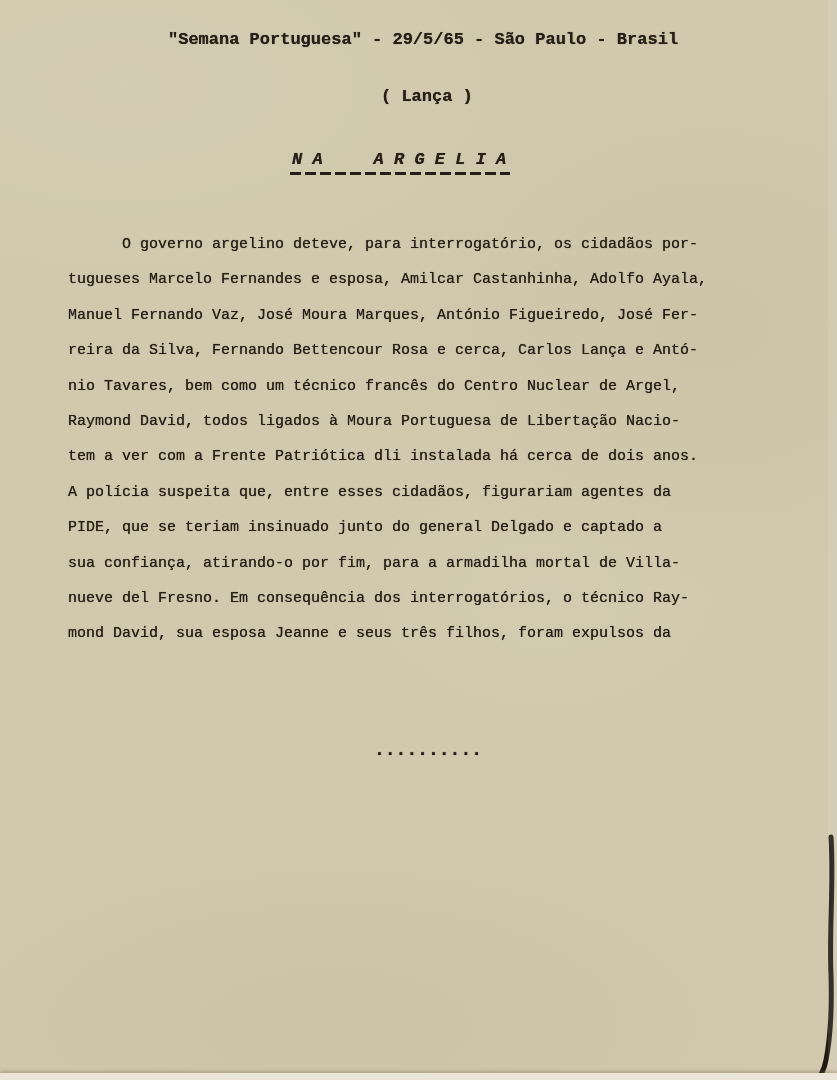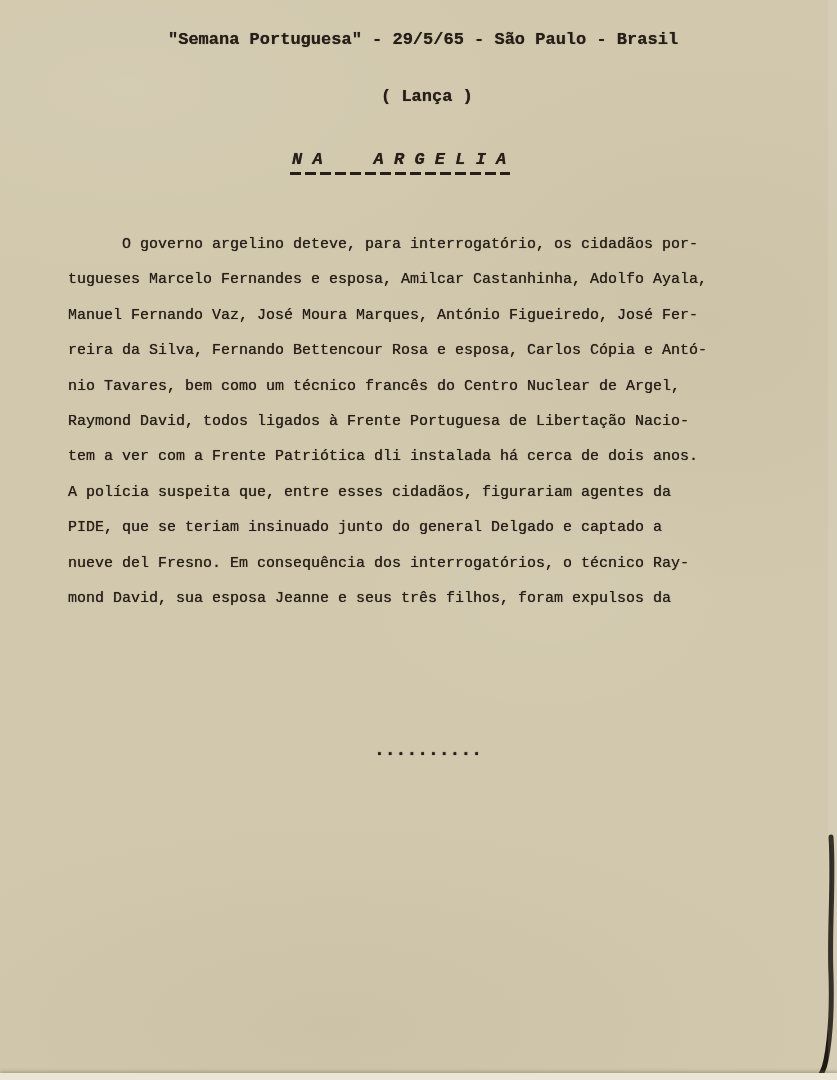--- a/index.html
+++ b/index.html
@@ -99,26 +99,27 @@
   <div class="typed header-line">"Semana Portuguesa" - 29/5/65 - São Paulo - Brasil</div>
 
   <div class="typed copy-note">( Lança )</div>
 
   <div class="typed title">N A     A R G E L I A</div>
 
   <div class="body-text">
     <div class="line">      O governo argelino deteve, para interrogatório, os cidadãos por-</div>
     <div class="line">tugueses Marcelo Fernandes e esposa, Amilcar Castanhinha, Adolfo Ayala,</div>
     <div class="line">Manuel Fernando Vaz, José Moura Marques, António Figueiredo, José Fer-</div>
-    <div class="line">reira da Silva, Fernando Bettencour Rosa e esposa, Carlos Cópia e Antó-</div>
+    <div class="line">reira da Silva, Fernando Bettencour Rosa e cerca, Carlos Lança e Antó-</div>
     <div class="line">nio Tavares, bem como um técnico francês do Centro Nuclear de Argel,</div>
-    <div class="line">Raymond David, todos ligados à Frente Portuguesa de Libertação Nacio-</div>
+    <div class="line">Raymond David, todos ligados à Moura Portuguesa de Libertação Nacio-</div>
     <div class="line">tem a ver com a Frente Patriótica dli instalada há cerca de dois anos.</div>
     <div class="line">A polícia suspeita que, entre esses cidadãos, figurariam agentes da</div>
     <div class="line">PIDE, que se teriam insinuado junto do general Delgado e captado a</div>
+    <div class="line">sua confiança, atirando-o por fim, para a armadilha mortal de Villa-</div>
     <div class="line">nueve del Fresno. Em consequência dos interrogatórios, o técnico Ray-</div>
     <div class="line">mond David, sua esposa Jeanne e seus três filhos, foram expulsos da</div>
   </div>
 
   <div class="typed dots">..........</div>
 
   <svg class="edge-artifact" width="837" height="1080" viewBox="0 0 837 1080">
     <path d="M831,837 C834,880 829,930 831,975 C832,1010 830,1040 826,1060 C824,1070 821,1076 816,1080" stroke="#15100a" stroke-width="5" fill="none" stroke-linecap="round" opacity="0.95"></path>
     <path d="M830,845 C832,870 830,900 831,925" stroke="#15100a" stroke-width="2" fill="none" opacity="0.5"></path>
   </svg>

